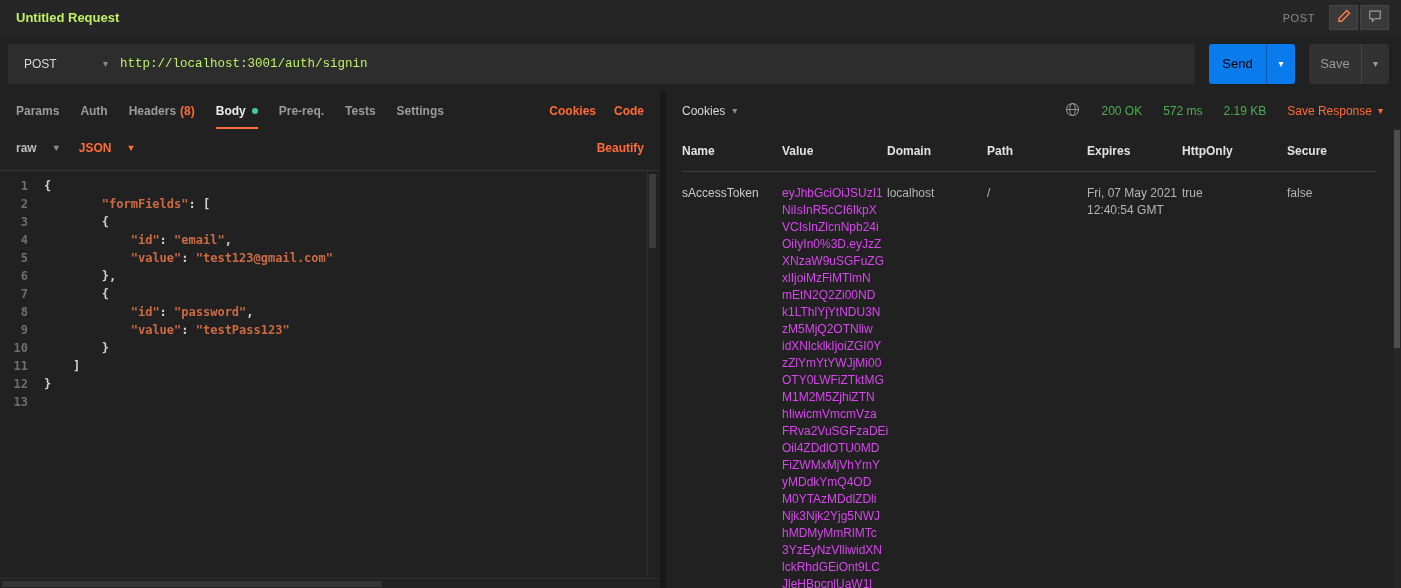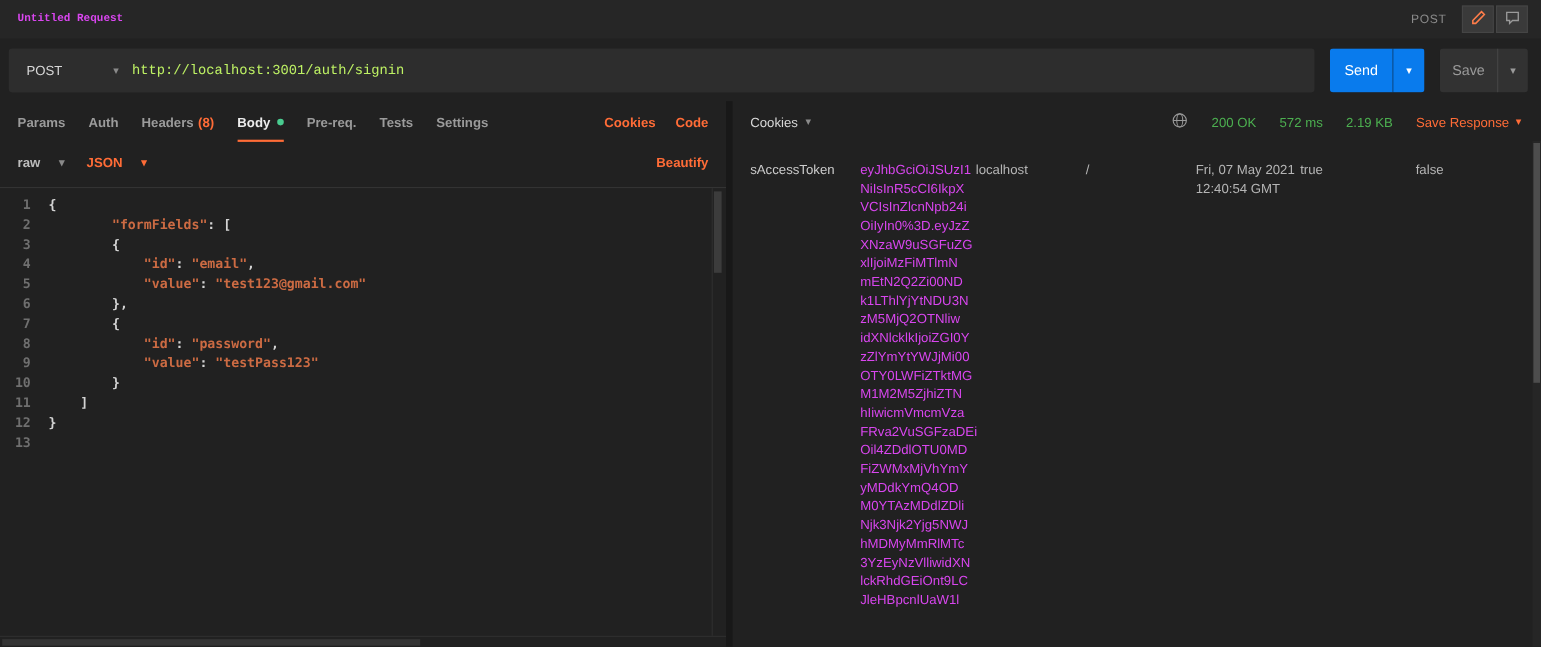--- a/index.html
+++ b/index.html
@@ -11,21 +11,21 @@
     font-size:12px;
     overflow:hidden;
   }
 
   
   .top-bar {
     height:35px; background:#262626;
     display:flex; align-items:center; justify-content:space-between;
     padding:0 12px 0 16px;
   }
-  .req-title { font-size:10px; font-weight:bold; color:#d946ef;font-family:Liberation Mono, monospace; }
+  .req-title { font-size:13px; font-weight:bold; color:#bef264; }
   .top-right { display:flex; align-items:center; }
   .build-label { color:#8a8a8a; font-size:11px; letter-spacing:.6px; margin-right:14px; }
   .icon-btn {
     width:29px; height:25px; background:#3a3a3a; border:1px solid #454545;
     display:flex; align-items:center; justify-content:center; cursor:pointer;
   }
   .icon-btn + .icon-btn { margin-left:2px; }
 
   
   .url-row {
@@ -40,21 +40,21 @@
     width:112px; height:100%; display:flex; align-items:center; justify-content:space-between;
     padding:0 12px 0 16px; cursor:pointer; color:#d8d8d8; font-size:12px;
   }
   .caret { color:#8a8a8a; font-size:10px; }
   .url-input {
     flex:1; height:100%; background:transparent; border:none; outline:none;
     color:#bef264; font-size:12.5px; font-family:Liberation Mono, monospace;
   }
   .split-btn { display:flex; height:40px; border-radius:3px; overflow:hidden; flex-shrink:0; }
   .send-main {
-    width:57px; background:#097bed; color:#ffffff; border:none; font-size:13px; cursor:pointer;
+    width:57px; background:#097bed; color:#000000; border:none; font-size:13px; cursor:pointer;
     font-family:"Liberation Sans",sans-serif;
   }
   .send-caret {
     width:29px; background:#097bed; border:none; border-left:1px solid rgba(0,0,0,.25);
     color:#fff; cursor:pointer; font-size:10px;
   }
   .send-group { margin-right:14px; }
   .save-main {
     width:52px; background:#323232; color:#9a9a9a; border:none; font-size:13px; cursor:pointer;
     font-family:"Liberation Sans",sans-serif;
@@ -312,20 +312,29 @@
         <span class="status-green">572 ms</span>
         <span class="status-green">2.19 KB</span>
         <div class="save-response">
           <span>Save Response</span>
           <span class="caret">▾</span>
         </div>
       </div>
     </div>
 
     <div class="cookie-table">
+      <div class="cookie-grid head">
+        <div class="head-cell">Name</div>
+        <div class="head-cell">Value</div>
+        <div class="head-cell">Domain</div>
+        <div class="head-cell">Path</div>
+        <div class="head-cell">Expires</div>
+        <div class="head-cell">HttpOnly</div>
+        <div class="head-cell">Secure</div>
+      </div>
       <div class="cookie-grid">
         <div class="row-cell cookie-name">sAccessToken</div>
         <div class="row-cell cookie-value">
             <div>eyJhbGciOiJSUzI1</div>
             <div>NiIsInR5cCI6IkpX</div>
             <div>VCIsInZlcnNpb24i</div>
             <div>OiIyIn0%3D.eyJzZ</div>
             <div>XNzaW9uSGFuZG</div>
             <div>xlIjoiMzFiMTlmN</div>
             <div>mEtN2Q2Zi00ND</div>

